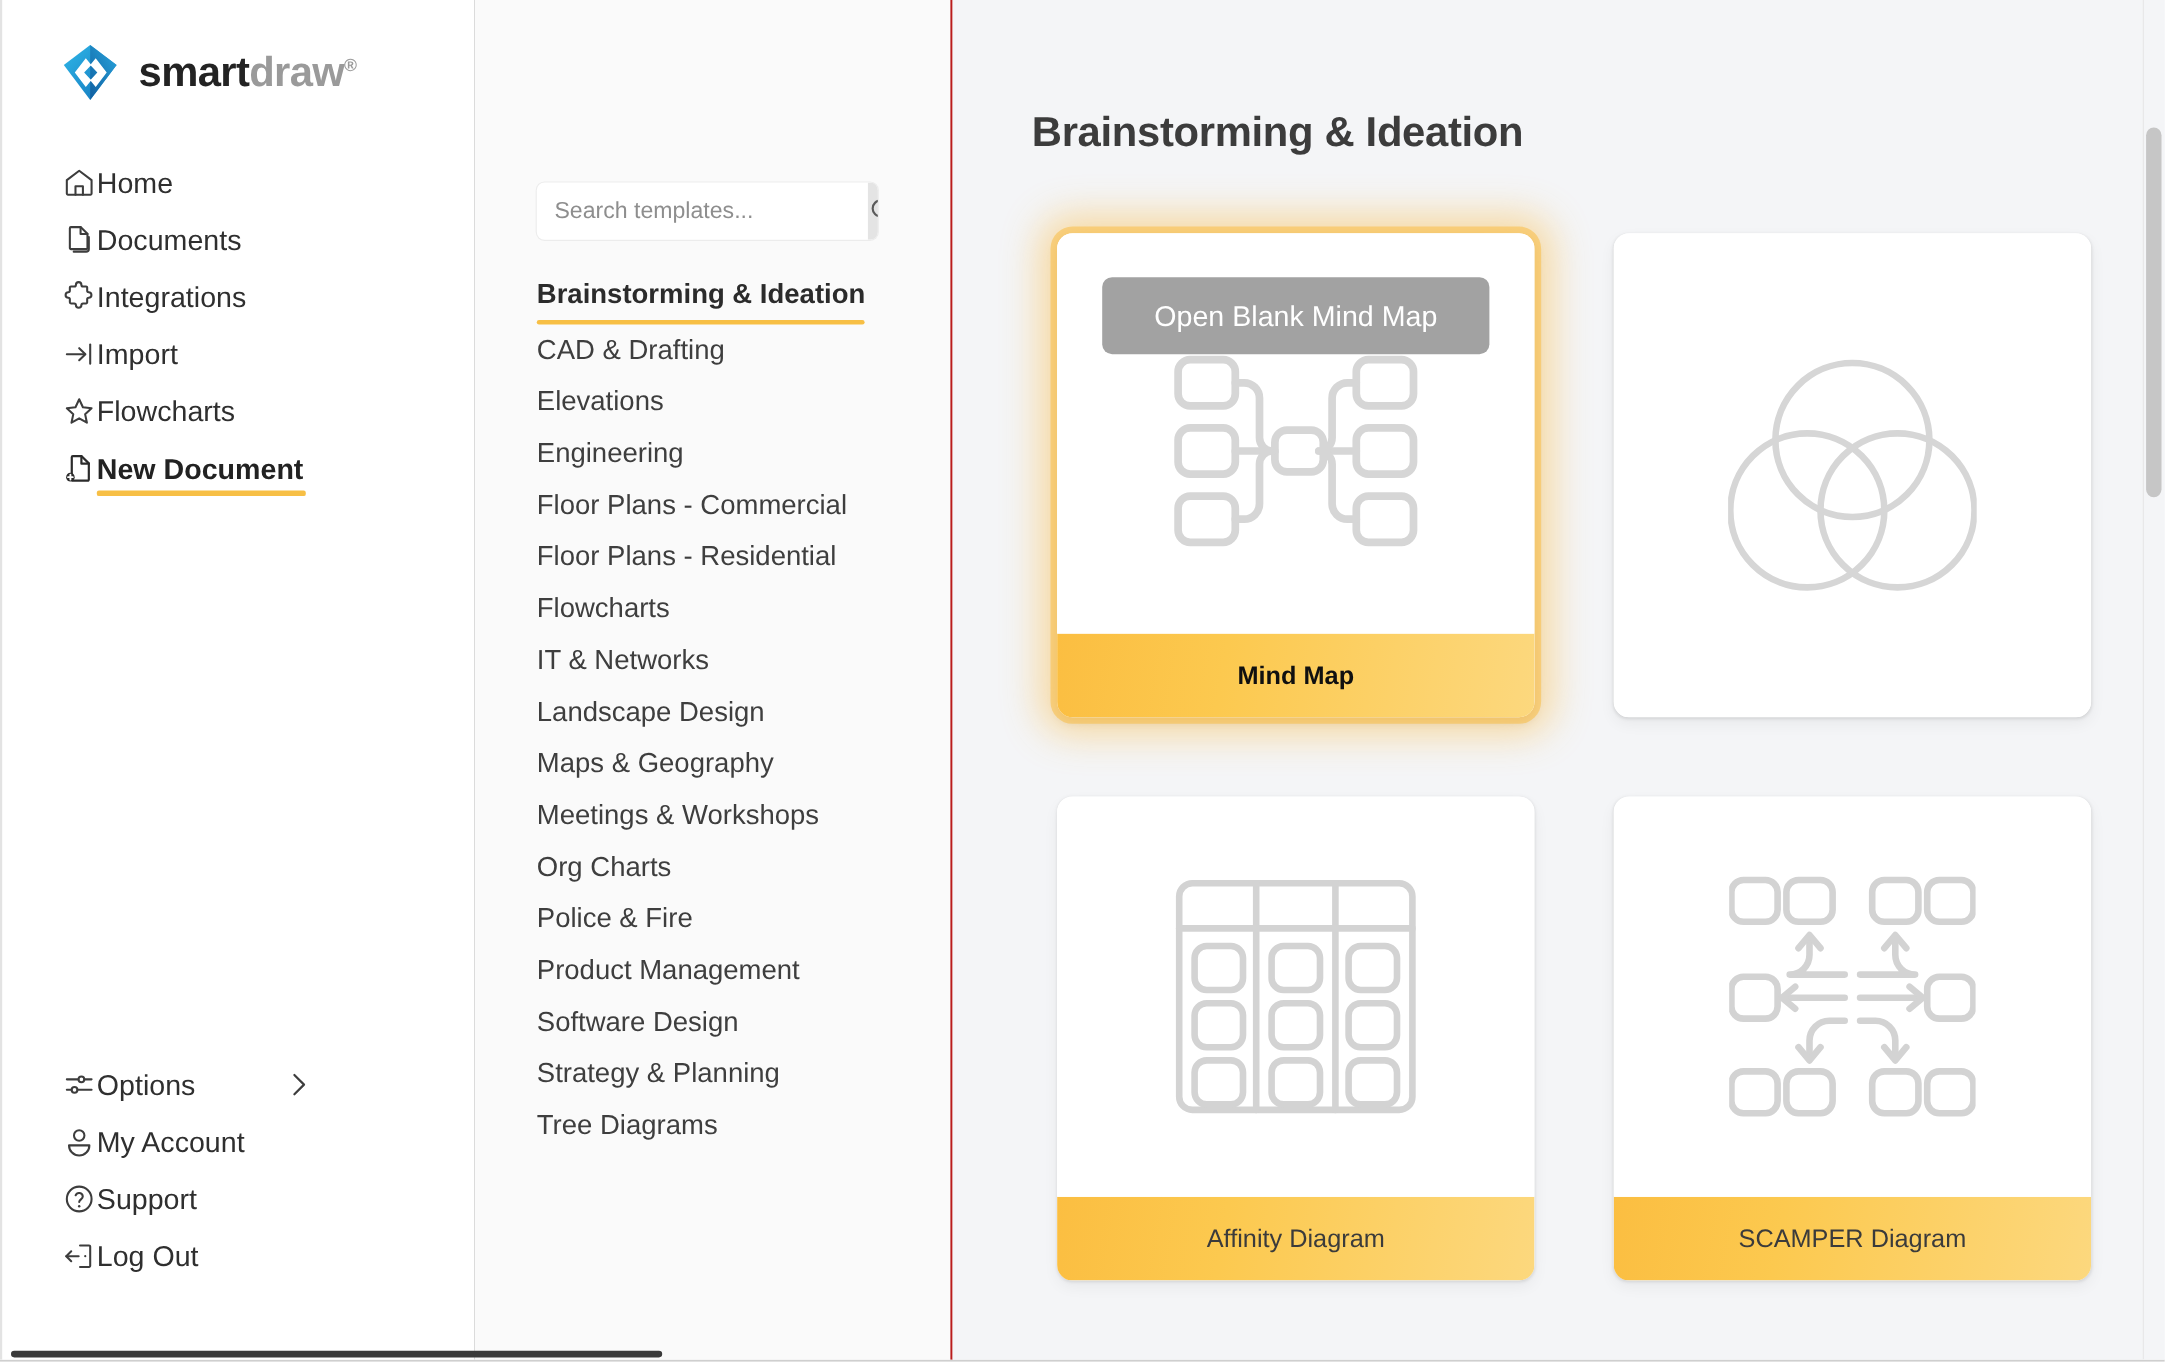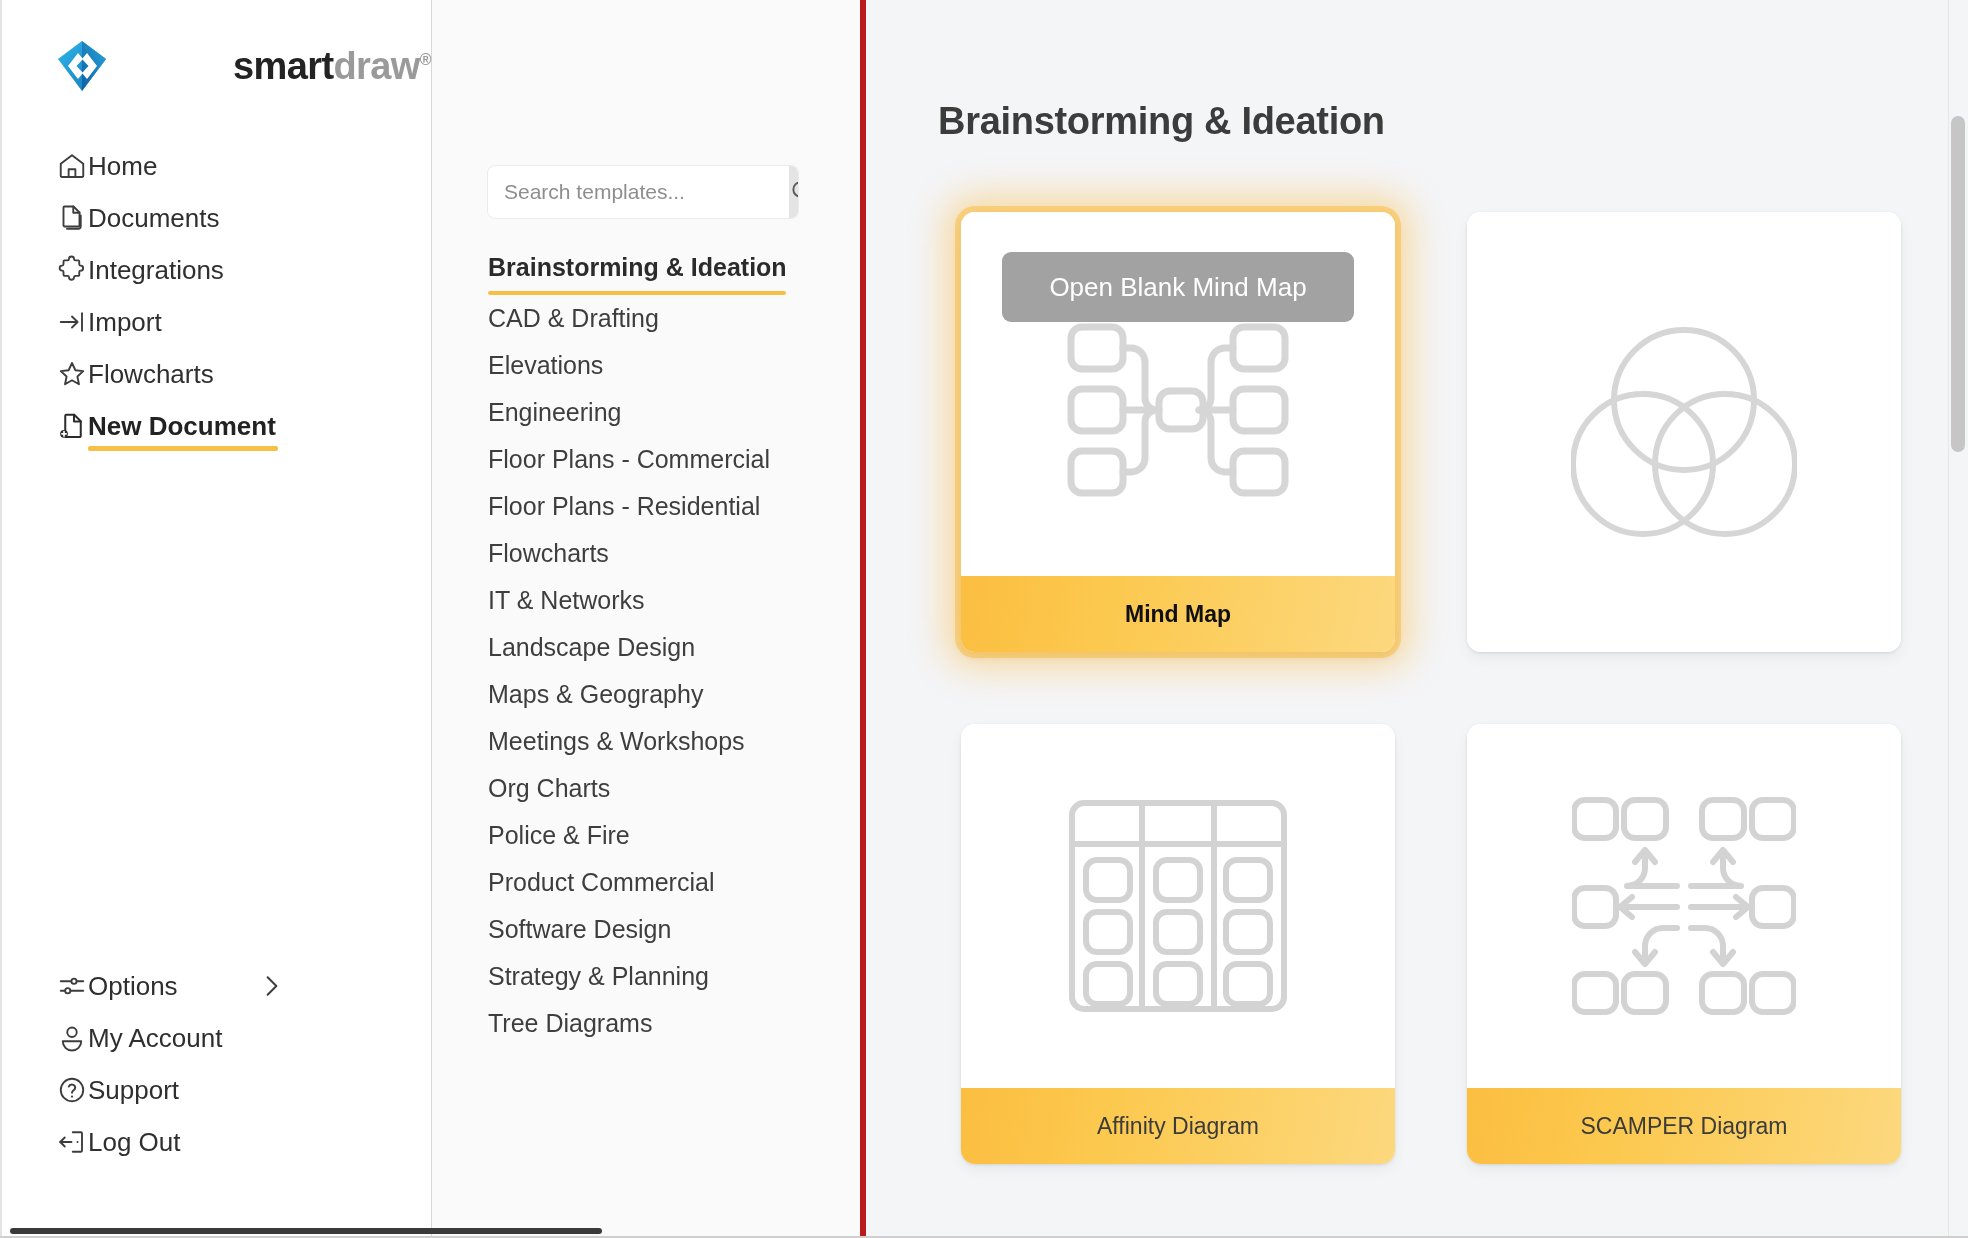--- a/index.html
+++ b/index.html
@@ -32,21 +32,20 @@
     display: flex;
     flex-direction: column;
   }
 
   .brand {
     display: flex;
     align-items: center;
     gap: 18px;
     padding: 36px 0 0 56px;
     height: 96px;
-    justify-content: space-between;
   }
   .brand-logo { width: 52px; height: 52px; display:block; }
   .brand-text {
     font-size: 38px;
     font-weight: 700;
     letter-spacing: -0.6px;
     line-height: 1;
     white-space: nowrap;
   }
   .brand-text .smart { color: #232323; }
@@ -103,21 +102,21 @@
     align-items: center;
   }
 
   
   #catcol {
     position: relative;
     width: 434px;
     flex: 0 0 434px;
     height: 100%;
     background: #fafafa;
-    border-right: 6px solid #b91c1c;
+    border-right: 2px solid #b91c1c;
     padding: 0;
   }
   .search-box {
     position: absolute;
     left: 56px;
     top: 166px;
     width: 310px;
     height: 52px;
     display: flex;
     background: #ffffff;
@@ -482,21 +481,21 @@
         <div class="cat-item"><span>Engineering</span></div>
         <div class="cat-item"><span>Floor Plans - Commercial</span></div>
         <div class="cat-item"><span>Floor Plans - Residential</span></div>
         <div class="cat-item"><span>Flowcharts</span></div>
         <div class="cat-item"><span>IT &amp; Networks</span></div>
         <div class="cat-item"><span>Landscape Design</span></div>
         <div class="cat-item"><span>Maps &amp; Geography</span></div>
         <div class="cat-item"><span>Meetings &amp; Workshops</span></div>
         <div class="cat-item"><span>Org Charts</span></div>
         <div class="cat-item"><span>Police &amp; Fire</span></div>
-        <div class="cat-item"><span>Product Commercial</span></div>
+        <div class="cat-item"><span>Product Management</span></div>
         <div class="cat-item"><span>Software Design</span></div>
         <div class="cat-item"><span>Strategy &amp; Planning</span></div>
         <div class="cat-item"><span>Tree Diagrams</span></div>
       </div>
   </div>
 
   <div id="main">
 
     <div class="main-title">Brainstorming &amp; Ideation</div>
 

